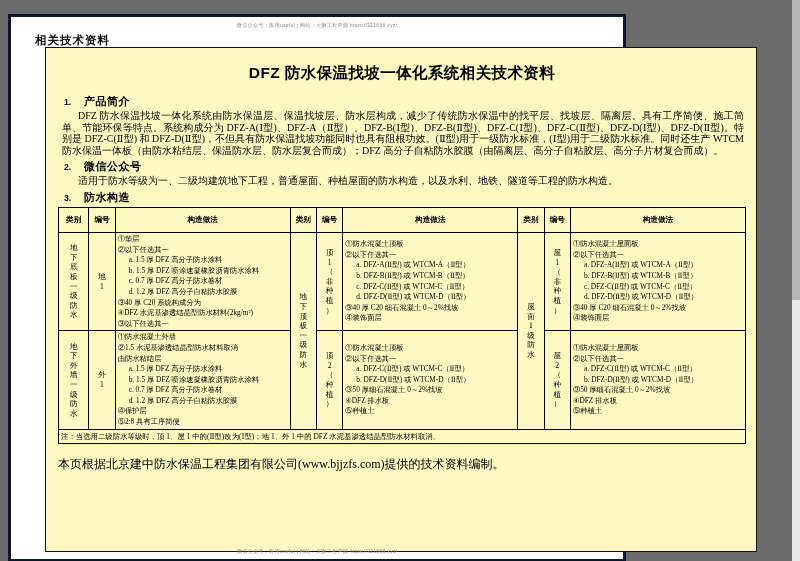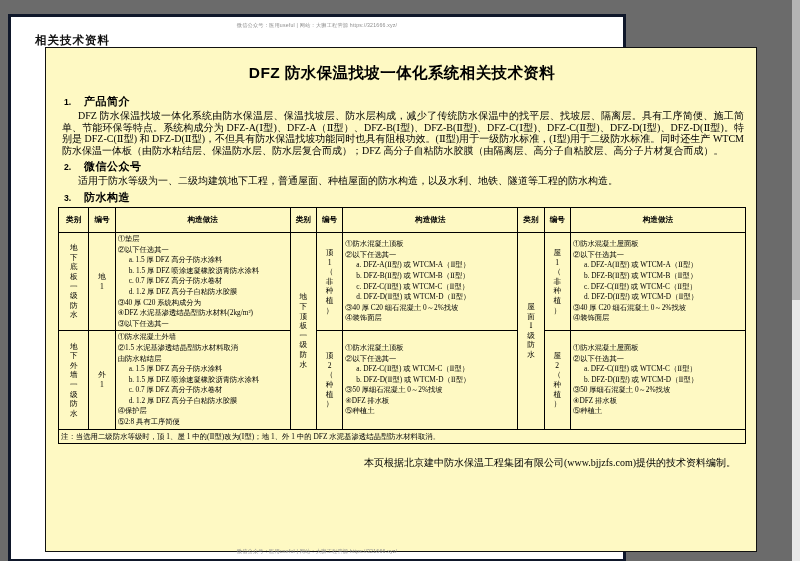--- a/index.html
+++ b/index.html
@@ -126,23 +126,22 @@
   }
   .cell-body div{white-space:nowrap;}
   .ind{padding-left:11px;}
   .note-row td{
     font-size:7.4px;
     text-align:left;
     padding:4px 6px;
     line-height:11px;
   }
   .footer{
-    font-size:10px;
-    color:#000;
-    text-align:right;
+    font-size:12px;
+    color:#000;
     margin:12px 10px 0 0;
     letter-spacing:0;
   }
   .scrollbar{
     position:absolute;
     right:0;top:0;
     width:8px;height:561px;
     background:#e8e8e8;
   }
   .scrollbar .thumb{

